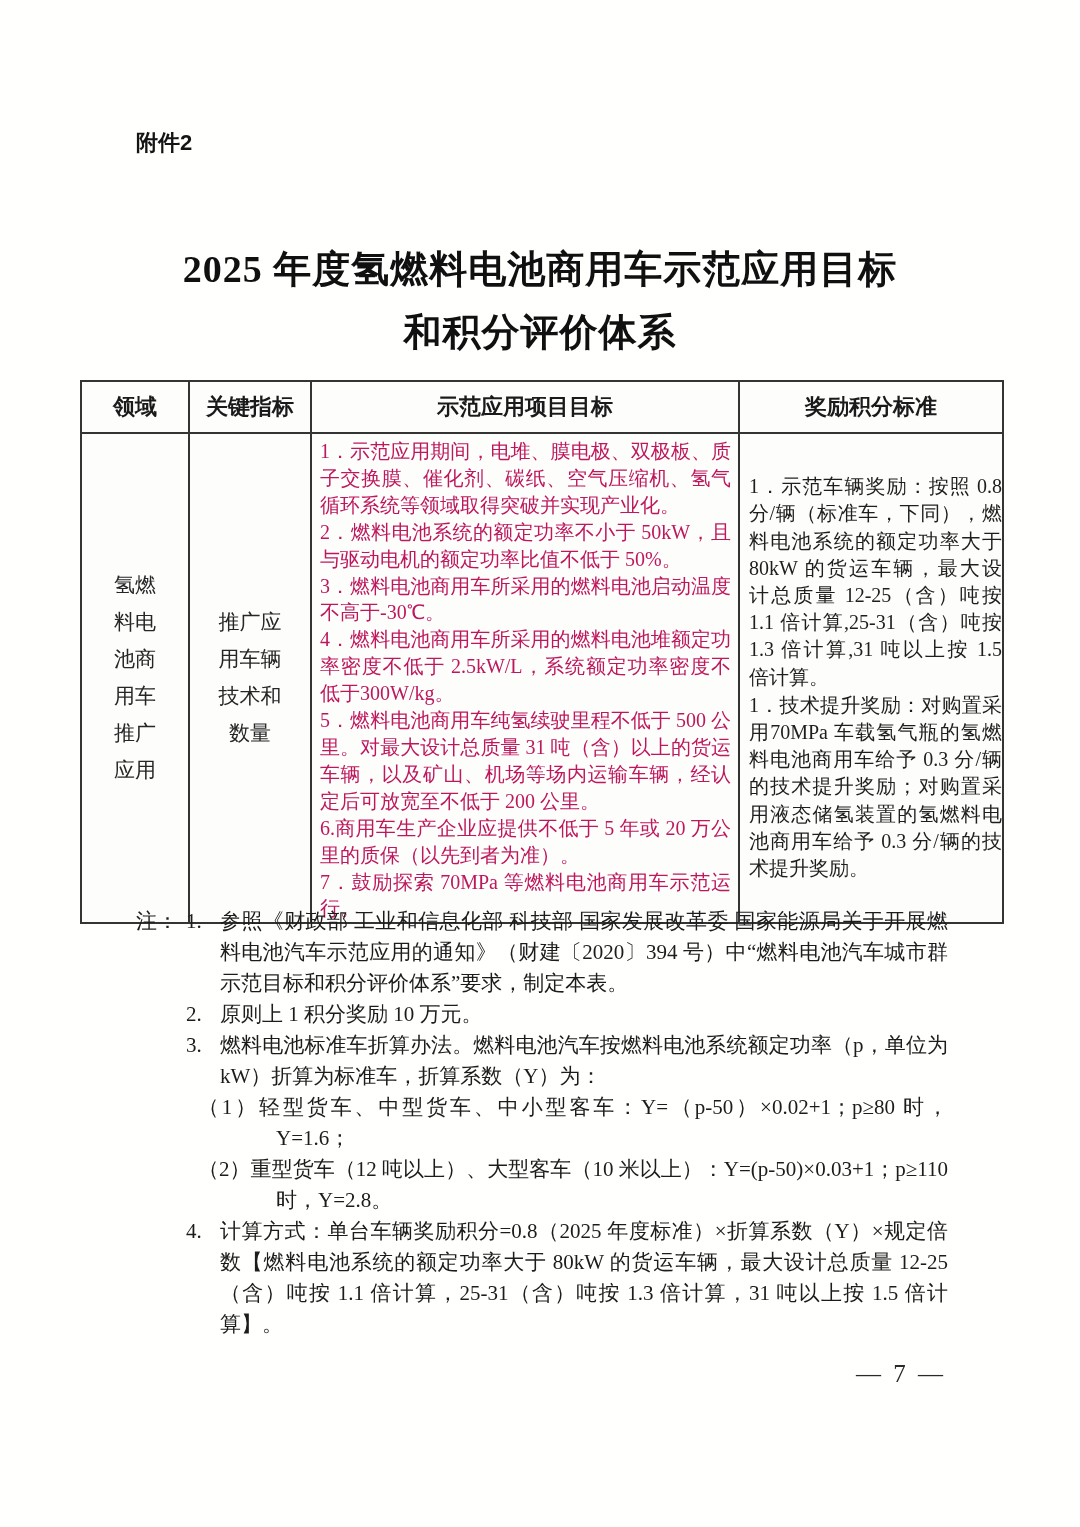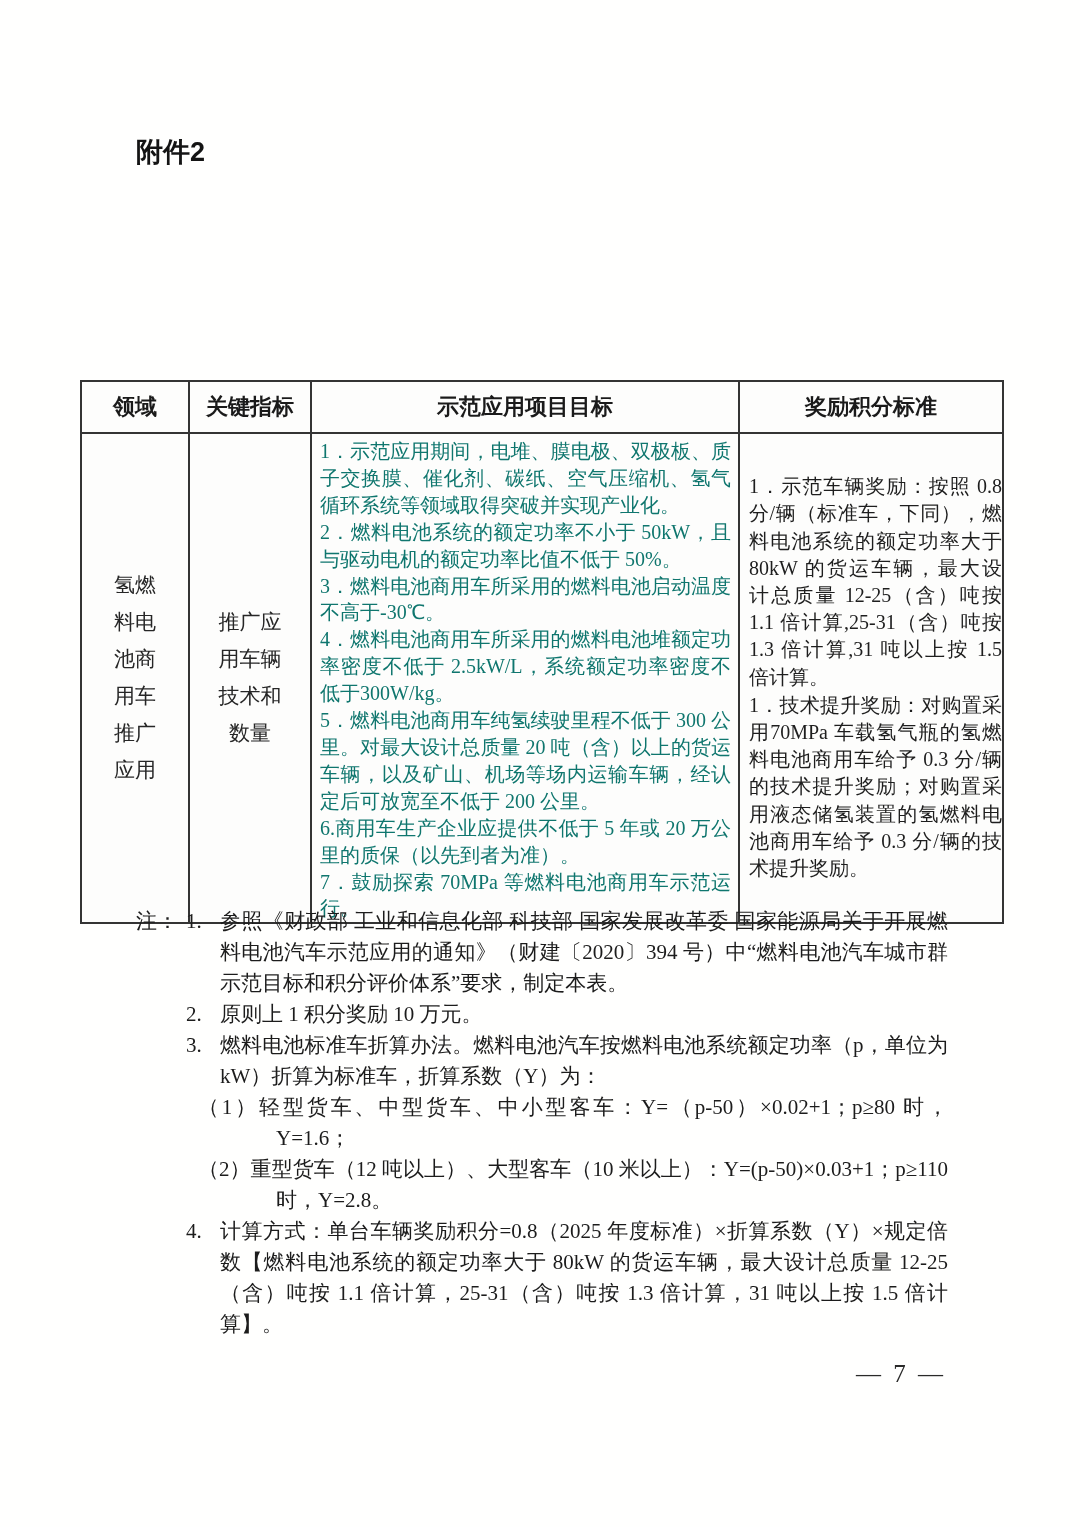--- a/index.html
+++ b/index.html
@@ -7,23 +7,23 @@
     width:1080px;height:1527px;
     background:#ffffff;
     font-family:"Liberation Serif", serif;
     color:#1f1f1f;
     position:relative;
     overflow:hidden;
   }
   .page{position:absolute;inset:0;background:#fffffe;}
 
   .attachment{
-    position:absolute;left:136px;top:134px;
+    position:absolute;left:136px;top:128px;
     font-family:"Liberation Sans", sans-serif;
-    font-weight:600;font-size:27px;color:#141414;
+    font-weight:600;font-size:22px;color:#141414;
   }
 
   .doc-title{
     position:absolute;top:238px;left:0;width:100%;
     margin:0;text-align:center;
     font-size:38px;font-weight:700;line-height:63px;
     letter-spacing:1px;color:#101010;
   }
 
   table.eval{
@@ -41,21 +41,21 @@
     text-align:center;vertical-align:middle;
     padding:0 4px;
   }
   td.cell-field, td.cell-indicator{
     text-align:center;vertical-align:middle;
     font-size:21px;line-height:37px;color:#262626;
     padding:0 28px;height:462px;
   }
   td.cell-targets{
     vertical-align:top;text-align:justify;
-    font-size:20px;line-height:26.9px;color:#0f766e;
+    font-size:20px;line-height:26.9px;color:#be185d;
     padding:4px 7px 0 8px;
   }
   td.cell-targets p{margin:0;}
   td.cell-rewards{
     vertical-align:middle;text-align:justify;
     font-size:20px;line-height:27.2px;color:#1e1e1e;
     padding:0 0 0 9px;
   }
   td.cell-rewards p{margin:0 0 1px 0;}
 
@@ -77,20 +77,24 @@
     font-size:25px;letter-spacing:3px;color:#2a2a2a;
   }
 </style>
 </head>
 <body>
 
 <div class="page">
 
   <div class="attachment">附件2</div>
 
+  <h1 class="doc-title">
+    <span>2025 年度氢燃料电池商用车示范应用目标</span><br>
+    <span>和积分评价体系</span>
+  </h1>
 
   <table class="eval">
     <colgroup>
       <col style="width:108px">
       <col style="width:122px">
       <col style="width:428px">
       <col style="width:264px">
     </colgroup>
     <thead>
       <tr>
@@ -102,21 +106,21 @@
     </thead>
     <tbody>
       <tr>
         <td class="cell-field">氢燃料电池商用车推广应用</td>
         <td class="cell-indicator">推广应用车辆技术和数量</td>
         <td class="cell-targets">
           <p>1．示范应用期间，电堆、膜电极、双极板、质子交换膜、催化剂、碳纸、空气压缩机、氢气循环系统等领域取得突破并实现产业化。</p>
           <p>2．燃料电池系统的额定功率不小于 50kW，且与驱动电机的额定功率比值不低于 50%。</p>
           <p>3．燃料电池商用车所采用的燃料电池启动温度不高于-30℃。</p>
           <p>4．燃料电池商用车所采用的燃料电池堆额定功率密度不低于 2.5kW/L，系统额定功率密度不低于300W/kg。</p>
-          <p>5．燃料电池商用车纯氢续驶里程不低于 300 公里。对最大设计总质量 20 吨（含）以上的货运车辆，以及矿山、机场等场内运输车辆，经认定后可放宽至不低于 200 公里。</p>
+          <p>5．燃料电池商用车纯氢续驶里程不低于 500 公里。对最大设计总质量 31 吨（含）以上的货运车辆，以及矿山、机场等场内运输车辆，经认定后可放宽至不低于 200 公里。</p>
           <p>6.商用车生产企业应提供不低于 5 年或 20 万公里的质保（以先到者为准）。</p>
           <p>7．鼓励探索 70MPa 等燃料电池商用车示范运行。</p>
         </td>
         <td class="cell-rewards">
           <p>1．示范车辆奖励：按照 0.8 分/辆（标准车，下同），燃料电池系统的额定功率大于 80kW 的货运车辆，最大设计总质量 12-25（含）吨按 1.1 倍计算,25-31（含）吨按 1.3 倍计算,31 吨以上按 1.5 倍计算。</p>
           <p>1．技术提升奖励：对购置采用70MPa 车载氢气瓶的氢燃料电池商用车给予 0.3 分/辆的技术提升奖励；对购置采用液态储氢装置的氢燃料电池商用车给予 0.3 分/辆的技术提升奖励。</p>
         </td>
       </tr>
     </tbody>
   </table>

